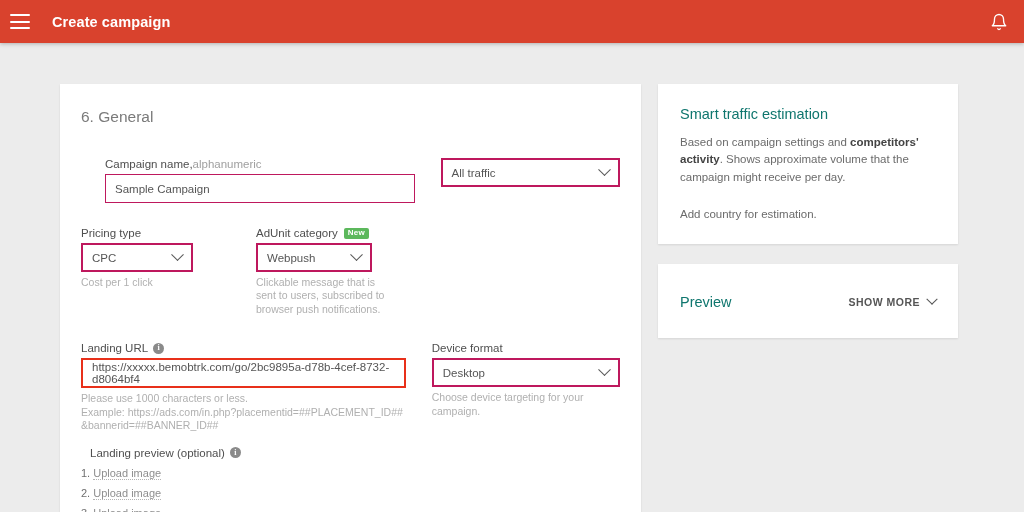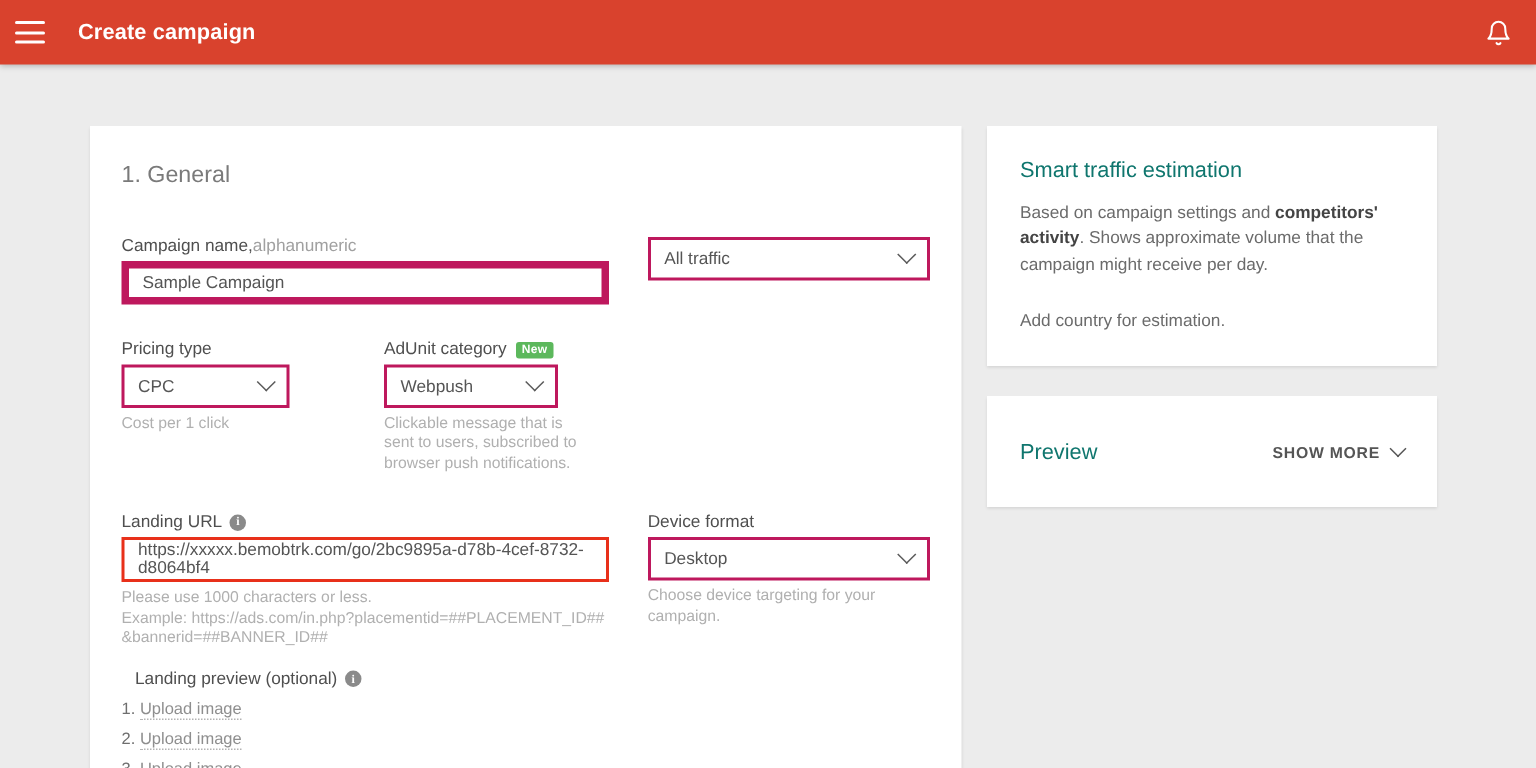--- a/index.html
+++ b/index.html
@@ -116,21 +116,21 @@
     color: #ffffff;
     font-size: 8px;
     font-weight: bold;
     font-family: "Liberation Serif", serif;
     margin-left: 5px;
     line-height: 1;
     cursor: pointer;
   }
 
   .inp {
-    border: 5px solid #be185d;
+    border: 1px solid #be185d;
     background: #ffffff;
     height: 29px;
     font-size: 11.5px;
     color: #555555;
     padding: 0 9px;
     display: flex; align-items: center;
     font-family: "Liberation Sans", sans-serif;
   }
   .inp.err {
     border: 2px solid #e8301a;
@@ -222,25 +222,25 @@
     <svg width="18" height="18" viewBox="0 0 24 24" fill="none" stroke="#ffffff" stroke-width="1.8" stroke-linecap="round" stroke-linejoin="round">
       <path d="M18 8A6 6 0 0 0 6 8c0 7-3 9-3 9h18s-3-2-3-9"></path>
       <path d="M13.73 21a2 2 0 0 1-3.46 0"></path>
     </svg>
   </div>
 </div>
 
 <div class="page">
 
   <div class="main-card">
-    <h2 class="section-title">1. General</h2>
+    <h2 class="section-title">6. General</h2>
 
     <div class="form-body">
 
-      <div class="row" style="margin-top:32px;">
+      <div class="row" style="margin-top:32px;margin-left:24px;">
         <div class="field" style="width:333px;">
           <div class="flabel">
             <span>Campaign name,</span>
             <span class="muted"> alphanumeric</span>
           </div>
           <div class="inp">Sample Campaign</div>
         </div>
 
         <div class="field" style="width:193px; margin-left:26px;">
           <div class="sel">

